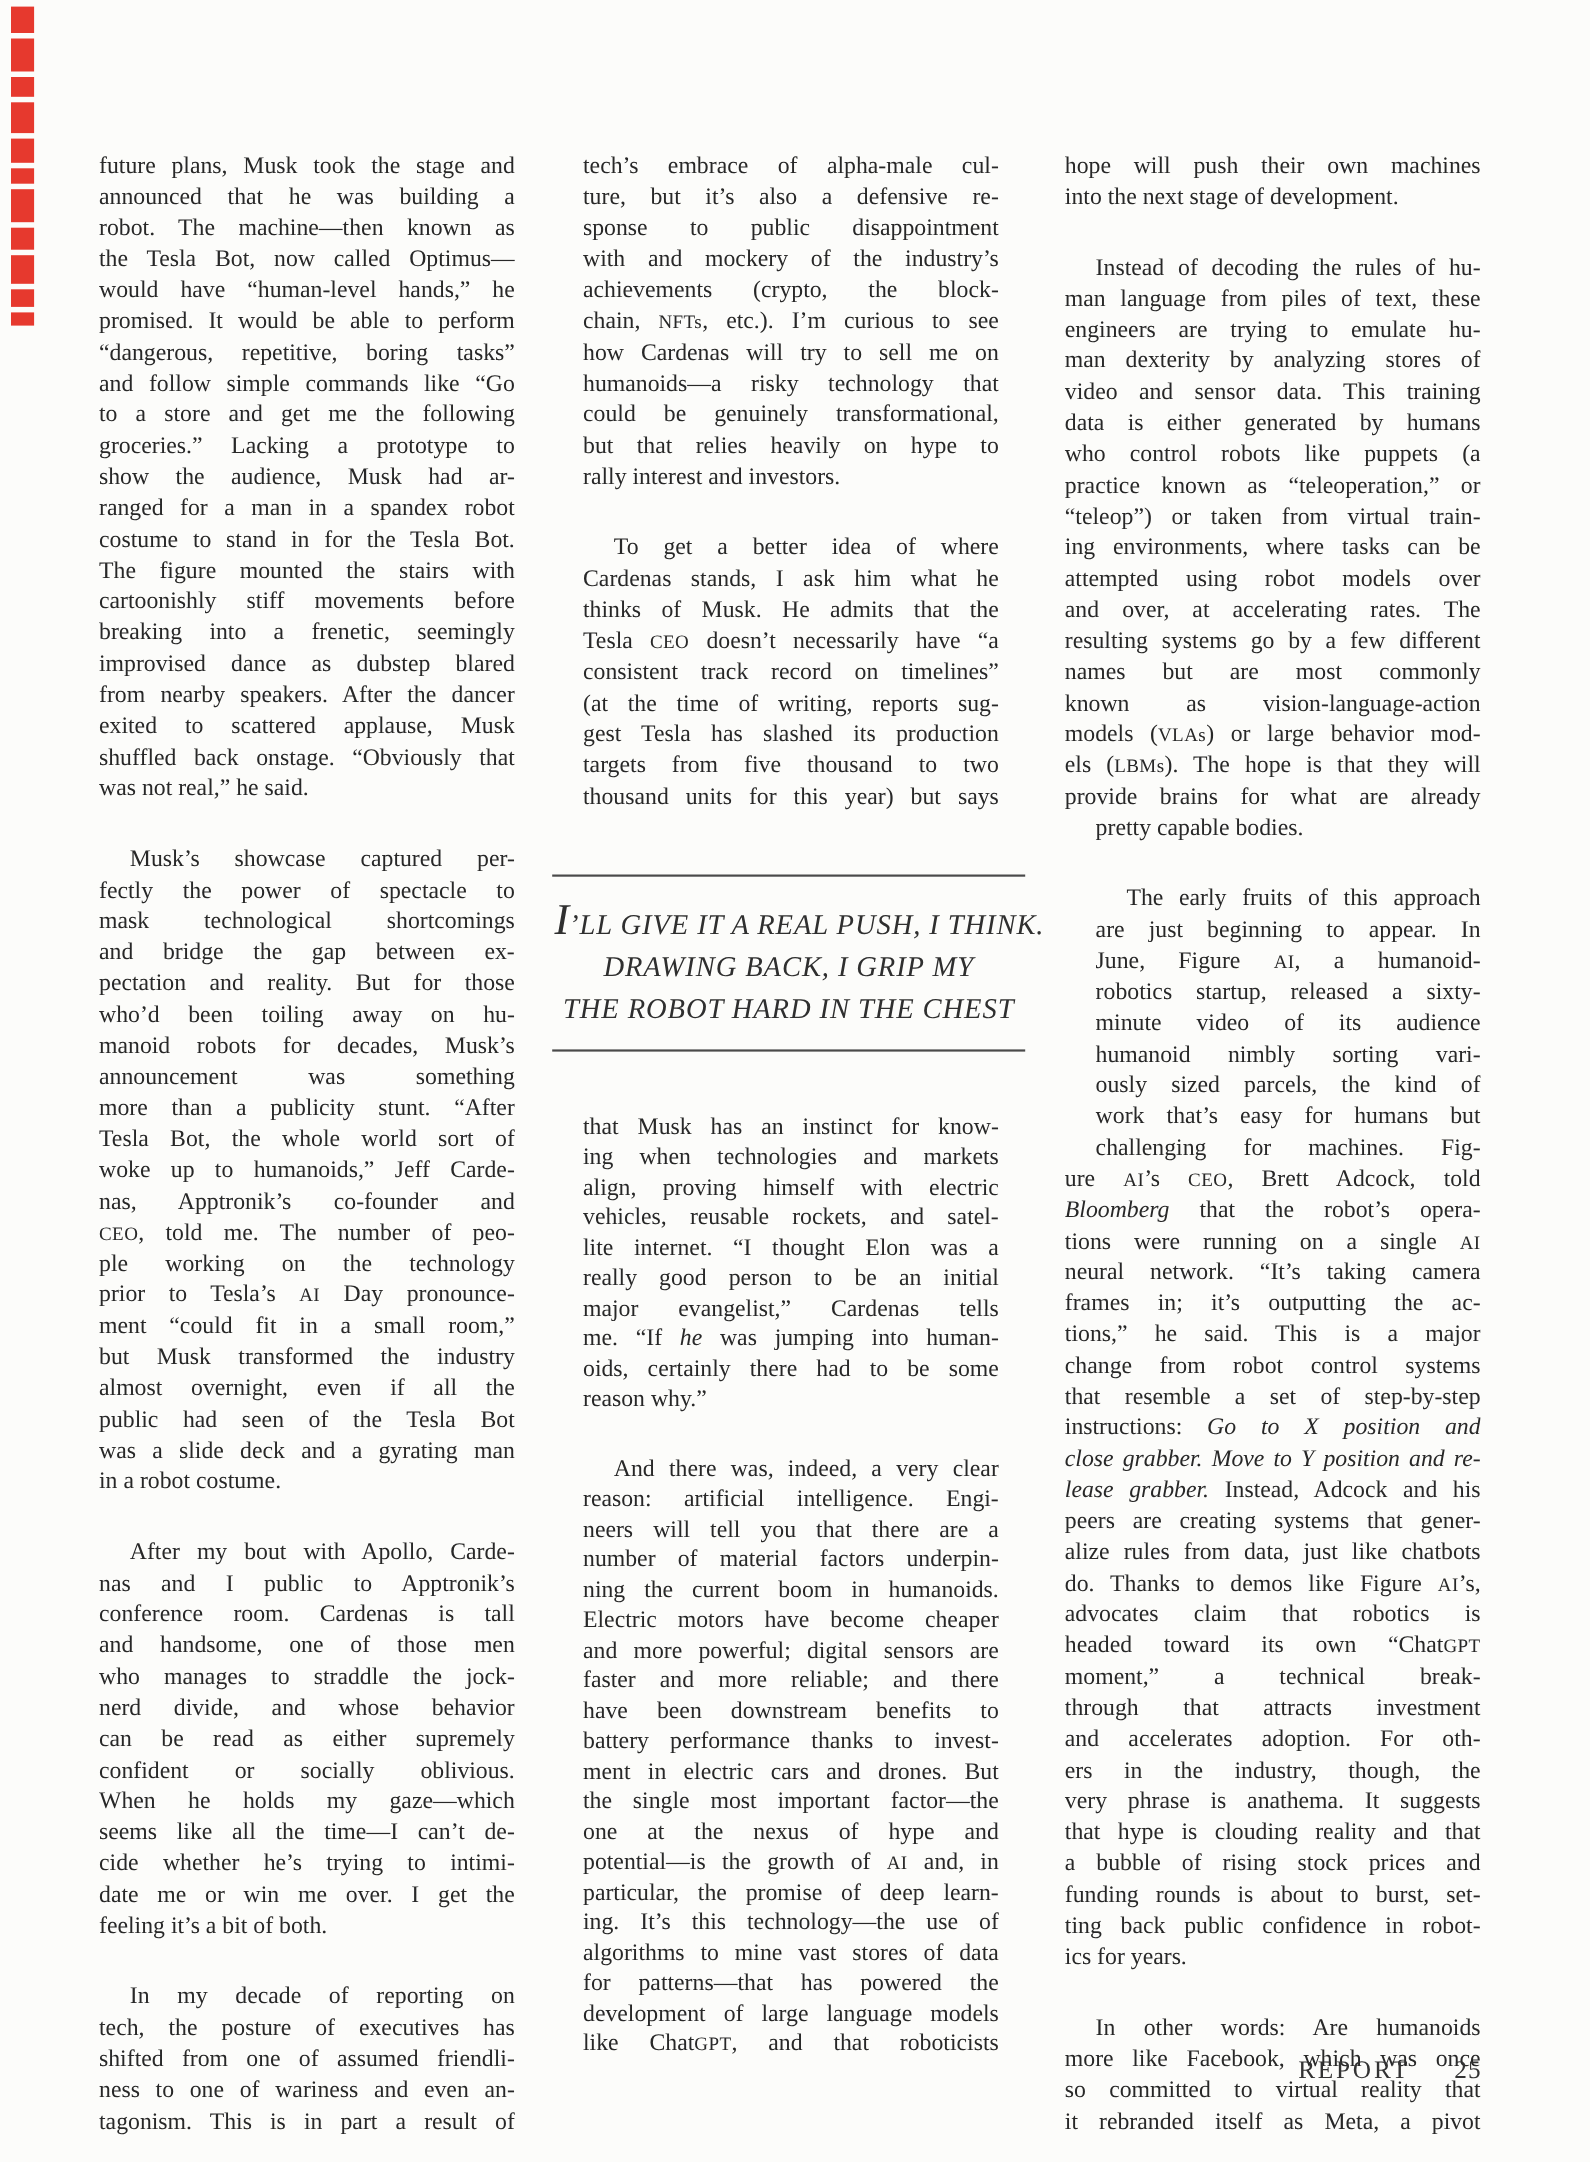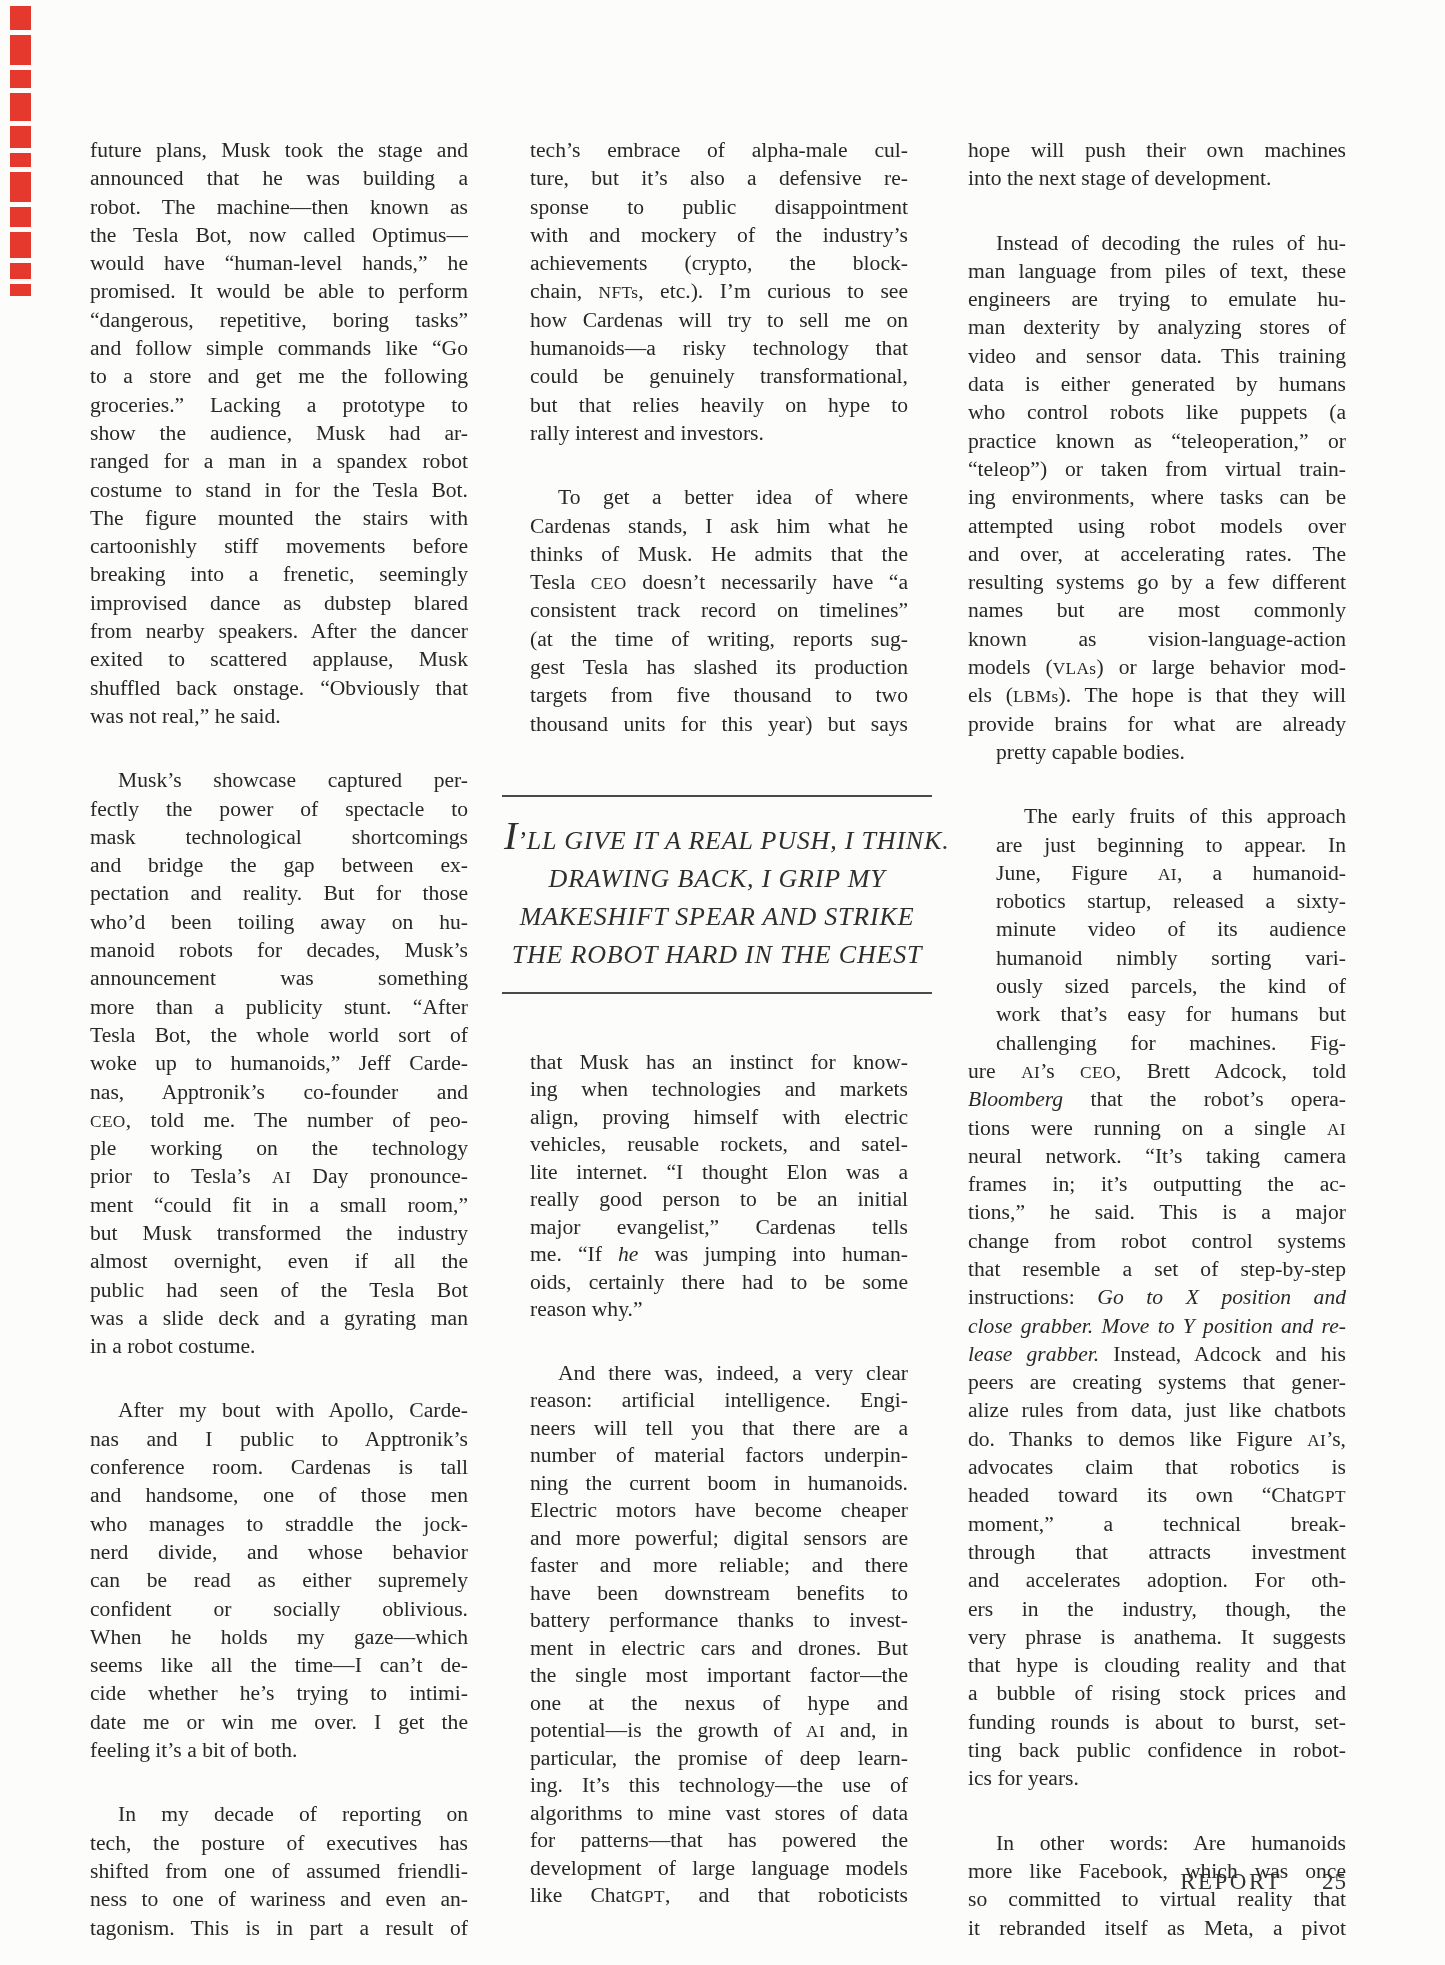--- a/index.html
+++ b/index.html
@@ -164,21 +164,20 @@
       <div class="line">Tesla <span class="sc">CEO</span> doesn’t necessarily have “a</div>
       <div class="line">consistent track record on timelines”</div>
       <div class="line">(at the time of writing, reports sug-</div>
       <div class="line">gest Tesla has slashed its production</div>
       <div class="line">targets from five thousand to two</div>
       <div class="line">thousand units for this year) but says</div>
     </div>
   <div class="pullquote" id="pullquote">
       <div class="pq-line"><span class="initial">I</span>’LL GIVE IT A REAL PUSH, I THINK.</div>
       <div class="pq-line">DRAWING BACK, I GRIP MY</div>
-      <div class="pq-line">MAKESHIFT SPEAR AND STRIKE</div>
       <div class="pq-line">THE ROBOT HARD IN THE CHEST</div>
     </div>
   <div class="block lower">
       <div class="line">that Musk has an instinct for know-</div>
       <div class="line">ing when technologies and markets</div>
       <div class="line">align, proving himself with electric</div>
       <div class="line">vehicles, reusable rockets, and satel-</div>
       <div class="line">lite internet. “I thought Elon was a</div>
       <div class="line">really good person to be an initial</div>
       <div class="line">major evangelist,” Cardenas tells</div>

